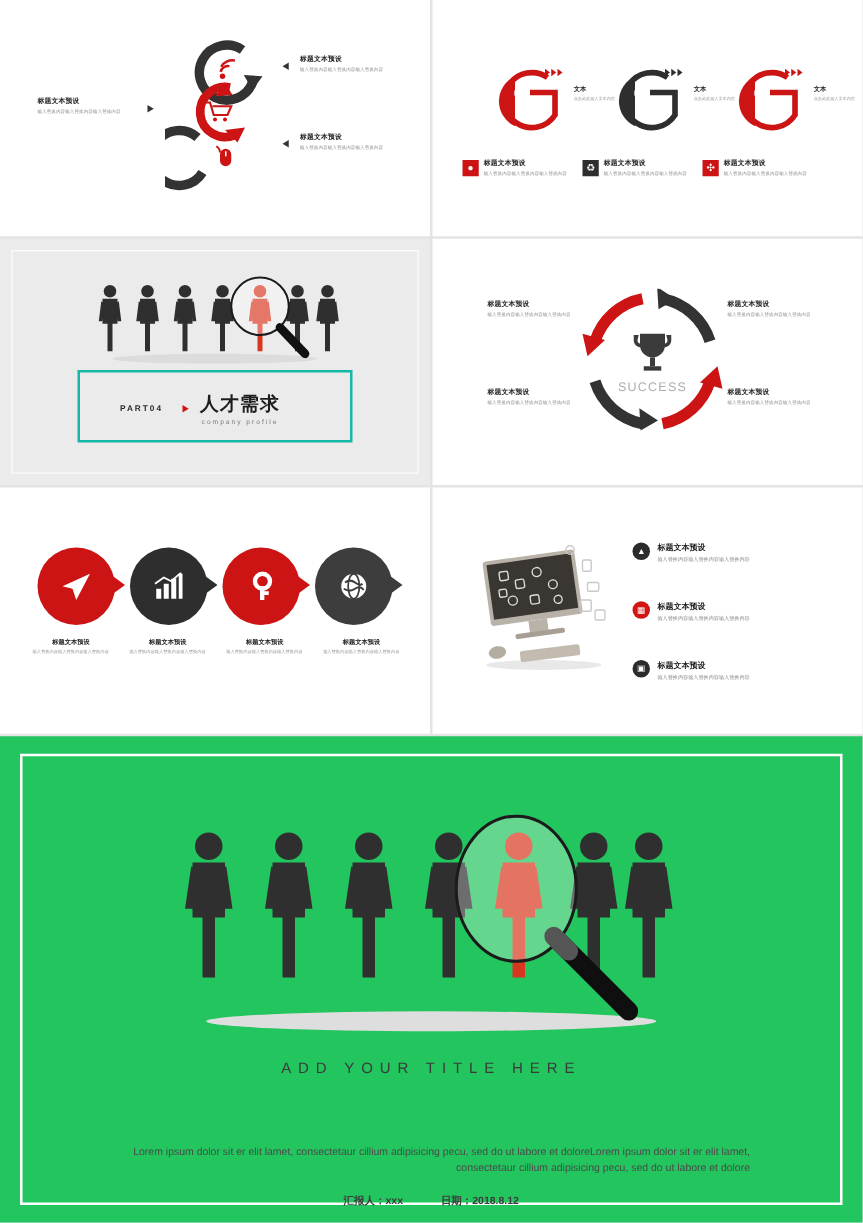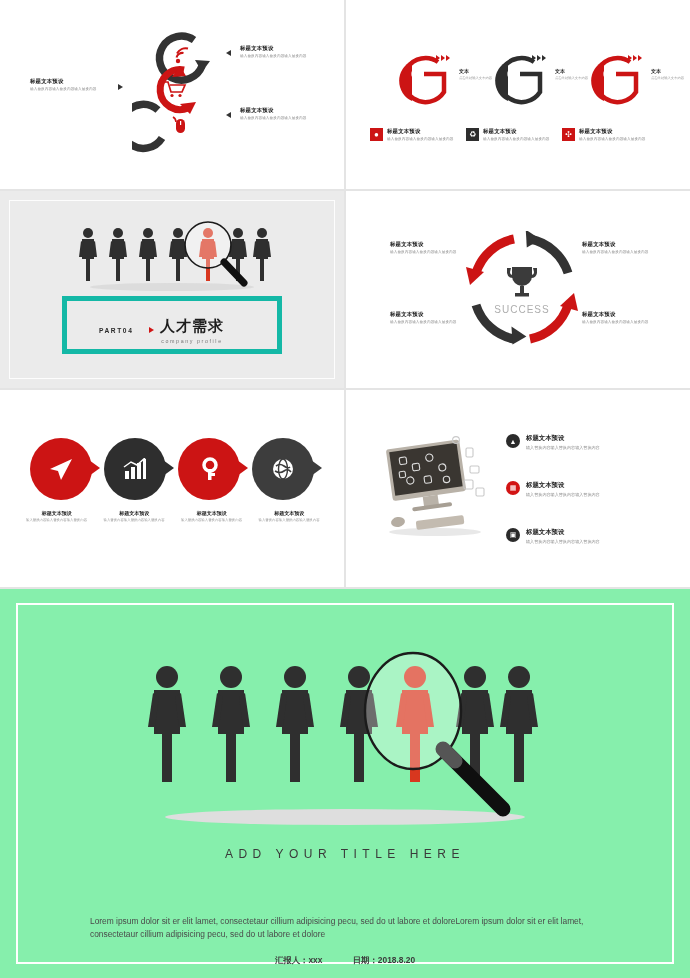--- a/index.html
+++ b/index.html
@@ -12,21 +12,21 @@
   .deck{ position:relative; width:690px; height:978px; }
 
   
   .slide{ position:absolute; background:#fff; overflow:hidden; }
   .s1{ left:0;   top:0;   width:344px; height:189px; }
   .s2{ left:346px;top:0;  width:344px; height:189px; }
   .s3{ left:0;   top:191px;width:344px;height:197px; background:#ebebeb;}
   .s4{ left:346px;top:191px;width:344px;height:197px; }
   .s5{ left:0;   top:390px;width:344px;height:197px; }
   .s6{ left:346px;top:390px;width:344px;height:197px; }
-  .s7{ left:0;   top:589px;width:690px;height:389px; background:#86efac;}
+  .s7{ left:0;   top:589px;width:690px;height:389px; background:#22c55e;}
 
   
   .ttl{ font-size:5.4px; font-weight:bold; color:#1b1b1b; letter-spacing:.2px; line-height:1.35; }
   .sub{ font-size:3.6px; color:#8a8a8a; line-height:1.45; letter-spacing:.1px; margin-top:1.5px; }
   .ttl-b{ font-size:6.4px; font-weight:bold; color:#1b1b1b; }
   .sub-b{ font-size:4.1px; color:#8c8c8c; line-height:1.5; margin-top:2px; }
 
   
   .s1 .lead{ position:absolute; left:30px; top:78px; width:78px; text-align:left; }
   .s1 .tri{ position:absolute; left:118px; top:84px; width:0;height:0;
@@ -48,21 +48,21 @@
   .s2 .rlab .d{ font-size:3.3px; color:#9a9a9a; line-height:1.4; width:34px; margin-top:1.5px;}
   .s2 .foot{ position:absolute; top:128px; display:flex; gap:4px; width:100px;}
   .s2 .f1{ left:24px; } .s2 .f2{ left:120px; } .s2 .f3{ left:216px; }
   .s2 .fico{ width:13px;height:13px;flex:0 0 13px; display:flex;align-items:center;justify-content:center;
              color:#fff; font-size:8px; }
   .s2 .fico.red{ background:#cc1414; } .s2 .fico.dk{ background:#2e2e2e; }
 
   
   .s3 .inner{ position:absolute; left:9px; top:9px; right:9px; bottom:9px; border:1px solid #fdfdfd; }
   .s3 .crowd{ position:absolute; left:72px; top:28px; width:200px; height:72px; }
-  .s3 .card{ position:absolute; left:62px; top:105px; width:220px; height:58px; border:5px solid #14b8a6; }
+  .s3 .card{ position:absolute; left:62px; top:105px; width:220px; height:58px; border:2px solid #14b8a6; }
   .s3 .part{ position:absolute; left:32px; top:26px; font-size:6.6px; font-weight:bold; letter-spacing:1.6px; color:#2a2a2a;}
   .s3 .ptri{ position:absolute; left:82px; top:26px; width:0;height:0;
              border-left:5px solid #d01414; border-top:3.2px solid transparent; border-bottom:3.2px solid transparent;}
   .s3 .big{ position:absolute; left:0; right:0; top:16px; text-align:center; padding-left:40px;
             font-size:15px; font-weight:bold; color:#1d1d1d; letter-spacing:1px;}
   .s3 .cp{ position:absolute; left:0; right:0; top:37px; text-align:center; padding-left:40px;
            font-size:5.3px; color:#777; letter-spacing:1.6px;}
 
   
   .s4 .cyc4{ position:absolute; left:118px; top:40px; width:116px; height:116px; }
@@ -92,21 +92,21 @@
              display:flex;align-items:center;justify-content:center;color:#fff;font-size:7px;}
   .s6 .rico.dk{ background:#2b2b2b; } .s6 .rico.red{ background:#d21414; }
 
   
   .s7 .frm{ position:absolute; left:16px; top:14px; right:16px; bottom:14px; border:2px solid #fff; }
   .s7 .crowd7{ position:absolute; left:135px; top:52px; width:420px; height:190px; }
   .s7 .kicker{ position:absolute; left:0;right:0; top:258px; text-align:center;
                font-size:12px; letter-spacing:5.5px; color:#3a3a3a; font-weight:500; }
   .s7 .thanks{ position:absolute; left:0;right:0; top:278px; text-align:center;
                font-size:32px; letter-spacing:5px; font-weight:bold; color:#242424; }
-  .s7 .lorem{ position:absolute; left:90px; right:90px; top:326px; text-align:left;
+  .s7 .lorem{ position:absolute; left:90px; right:90px; top:326px; text-align:right;
               font-size:8.4px; line-height:1.55; color:#4a4a4a; }
   .s7 .meta{ position:absolute; left:0;right:0; top:366px; text-align:center;
              font-size:8.4px; color:#3c3c3c; }
   .s7 .meta span{ margin:0 14px;font-weight:bold; }
 </style>
 </head>
 <body>
 
 <div class="deck">
 
@@ -502,17 +502,17 @@
         <ellipse cx="278" cy="70" rx="48" ry="58" fill="#fff" fill-opacity=".30" stroke="#1b1b1b" stroke-width="2.4"></ellipse>
         <line x1="312" y1="112" x2="368" y2="168" stroke="#0f0f0f" stroke-width="15" stroke-linecap="round"></line>
         <line x1="308" y1="108" x2="320" y2="120" stroke="#555" stroke-width="15" stroke-linecap="round"></line>
       </g>
     </svg>
 
     <div class="kicker">ADD YOUR TITLE HERE</div>
     <div class="lorem">Lorem ipsum dolor sit er elit lamet, consectetaur cillium adipisicing pecu, sed do ut labore et doloreLorem ipsum dolor sit er elit lamet, consectetaur cillium adipisicing pecu, sed do ut labore et dolore</div>
     <div class="meta">
       <span>汇报人：xxx</span>
-      <span>日期：2018.8.20</span>
+      <span>日期：2018.8.12</span>
     </div>
   </div>
 
 </div>
 
 </body></html>

